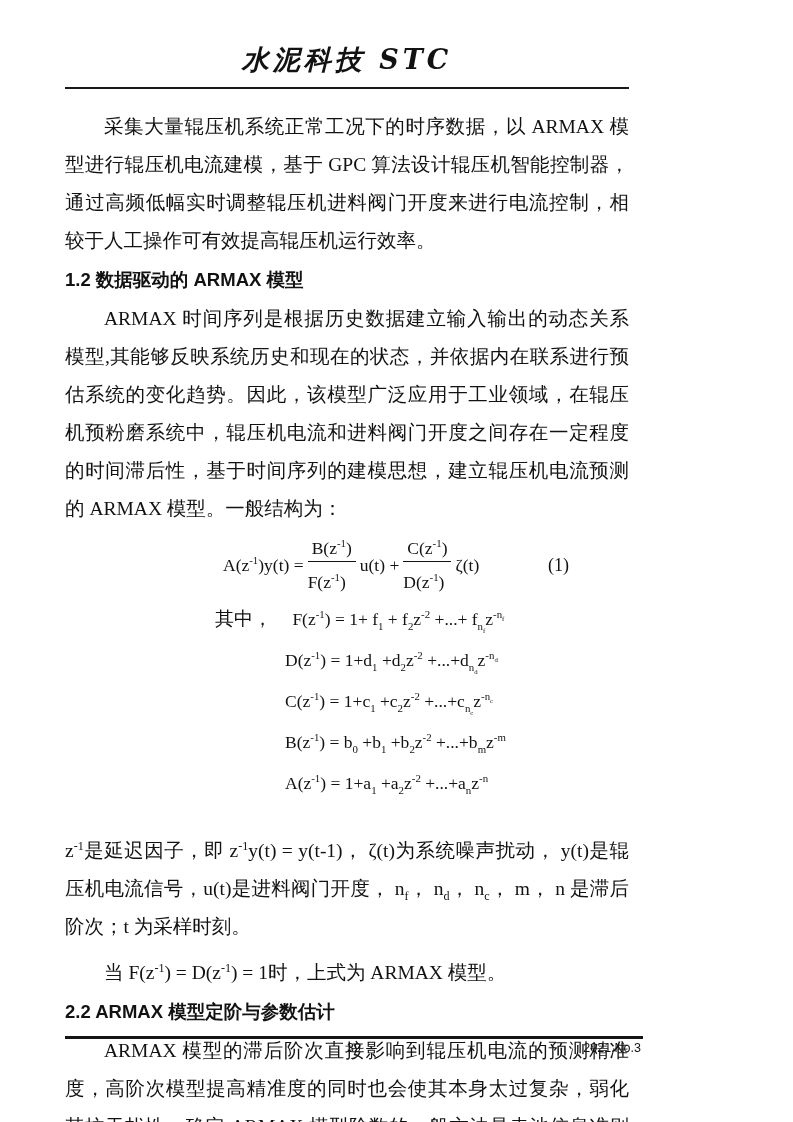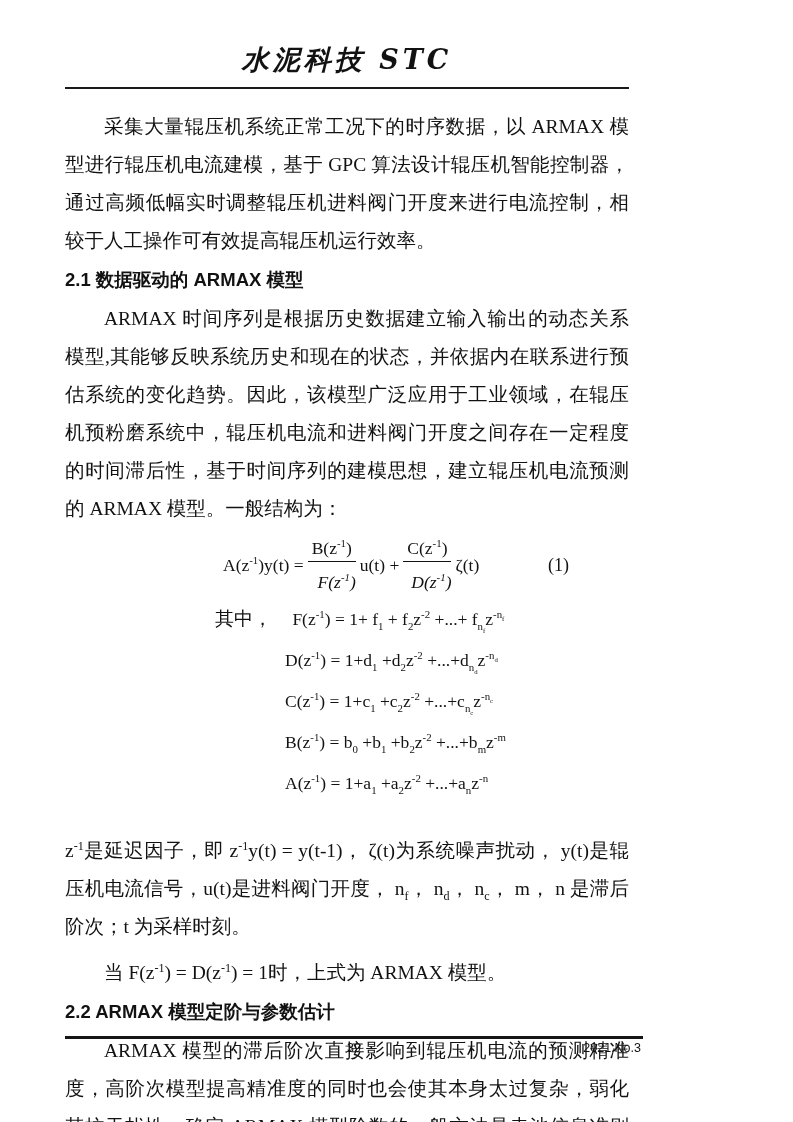--- a/index.html
+++ b/index.html
@@ -57,26 +57,26 @@
   .equation-row{
     position:relative;
     display:flex;
     align-items:center;
     margin:8px 0 4px 158px;
     height:58px;
     font-size:17.5px;
   }
   .frac{
     display:inline-block;
-    text-align:right;
+    text-align:left;
     vertical-align:middle;
     margin:0 4px;
   }
   .frac .num{ display:block; padding:0 4px 2px 4px; border-bottom:1.4px solid #121212; }
-  .frac .den{ display:block; padding-top:10px;font-style:italic; }
+  .frac .den{ display:block; padding-top:10px; }
   .eq-label{ position:absolute; right:60px; font-size:18px; }
   .poly-block{ font-size:17.5px; }
   .poly-row{ margin-left:220px; line-height:41px; white-space:nowrap; }
   .poly-row.first{ margin-left:150px; }
   .where{ font-size:19px; margin-right:16px; }
   .explain-para{ margin-top:28px; }
   .condition-para{ margin-top:8px; }
   
   .footer{
     position:absolute;
@@ -101,21 +101,21 @@
   <header>
     <div class="journal-title">水泥科技 STC</div>
     <hr class="header-rule">
   </header>
 
   <main>
 
     <p class="body-para indent para-intro">采集大量辊压机系统正常工况下的时序数据，以 ARMAX 模型进行辊压机电流建模，基于 GPC 算法设计辊压机智能控制器，通过高频低幅实时调整辊压机进料阀门开度来进行电流控制，相较于人工操作可有效提高辊压机运行效率。</p>
 
 
-    <h3 class="sub-heading">2.1 数据驱动的 ARMAX 模型</h3>
+    <h3 class="sub-heading">1.2 数据驱动的 ARMAX 模型</h3>
 
     <p class="body-para indent">ARMAX 时间序列是根据历史数据建立输入输出的动态关系模型,其能够反映系统历史和现在的状态，并依据内在联系进行预估系统的变化趋势。因此，该模型广泛应用于工业领域，在辊压机预粉磨系统中，辊压机电流和进料阀门开度之间存在一定程度的时间滞后性，基于时间序列的建模思想，建立辊压机电流预测的 ARMAX 模型。一般结构为：</p>
 
     <div class="equation-row">
       <span>A(z<sup>-1</sup>)y(t) =</span>
       <span class="frac">
         <span class="num">B(z<sup>-1</sup>)</span>
         <span class="den">F(z<sup>-1</sup>)</span>
       </span>
       <span>u(t) +</span>

